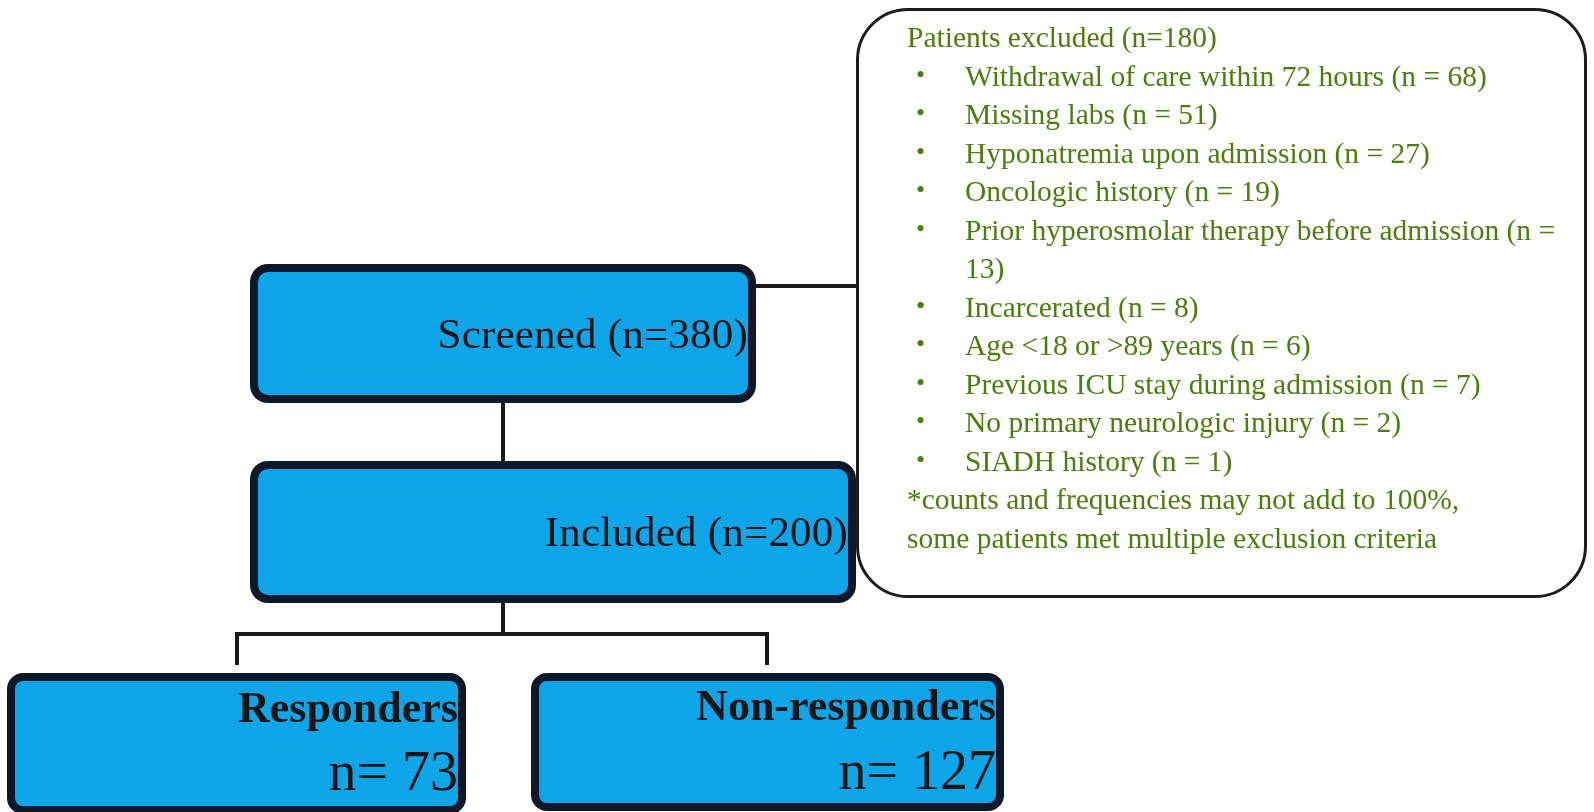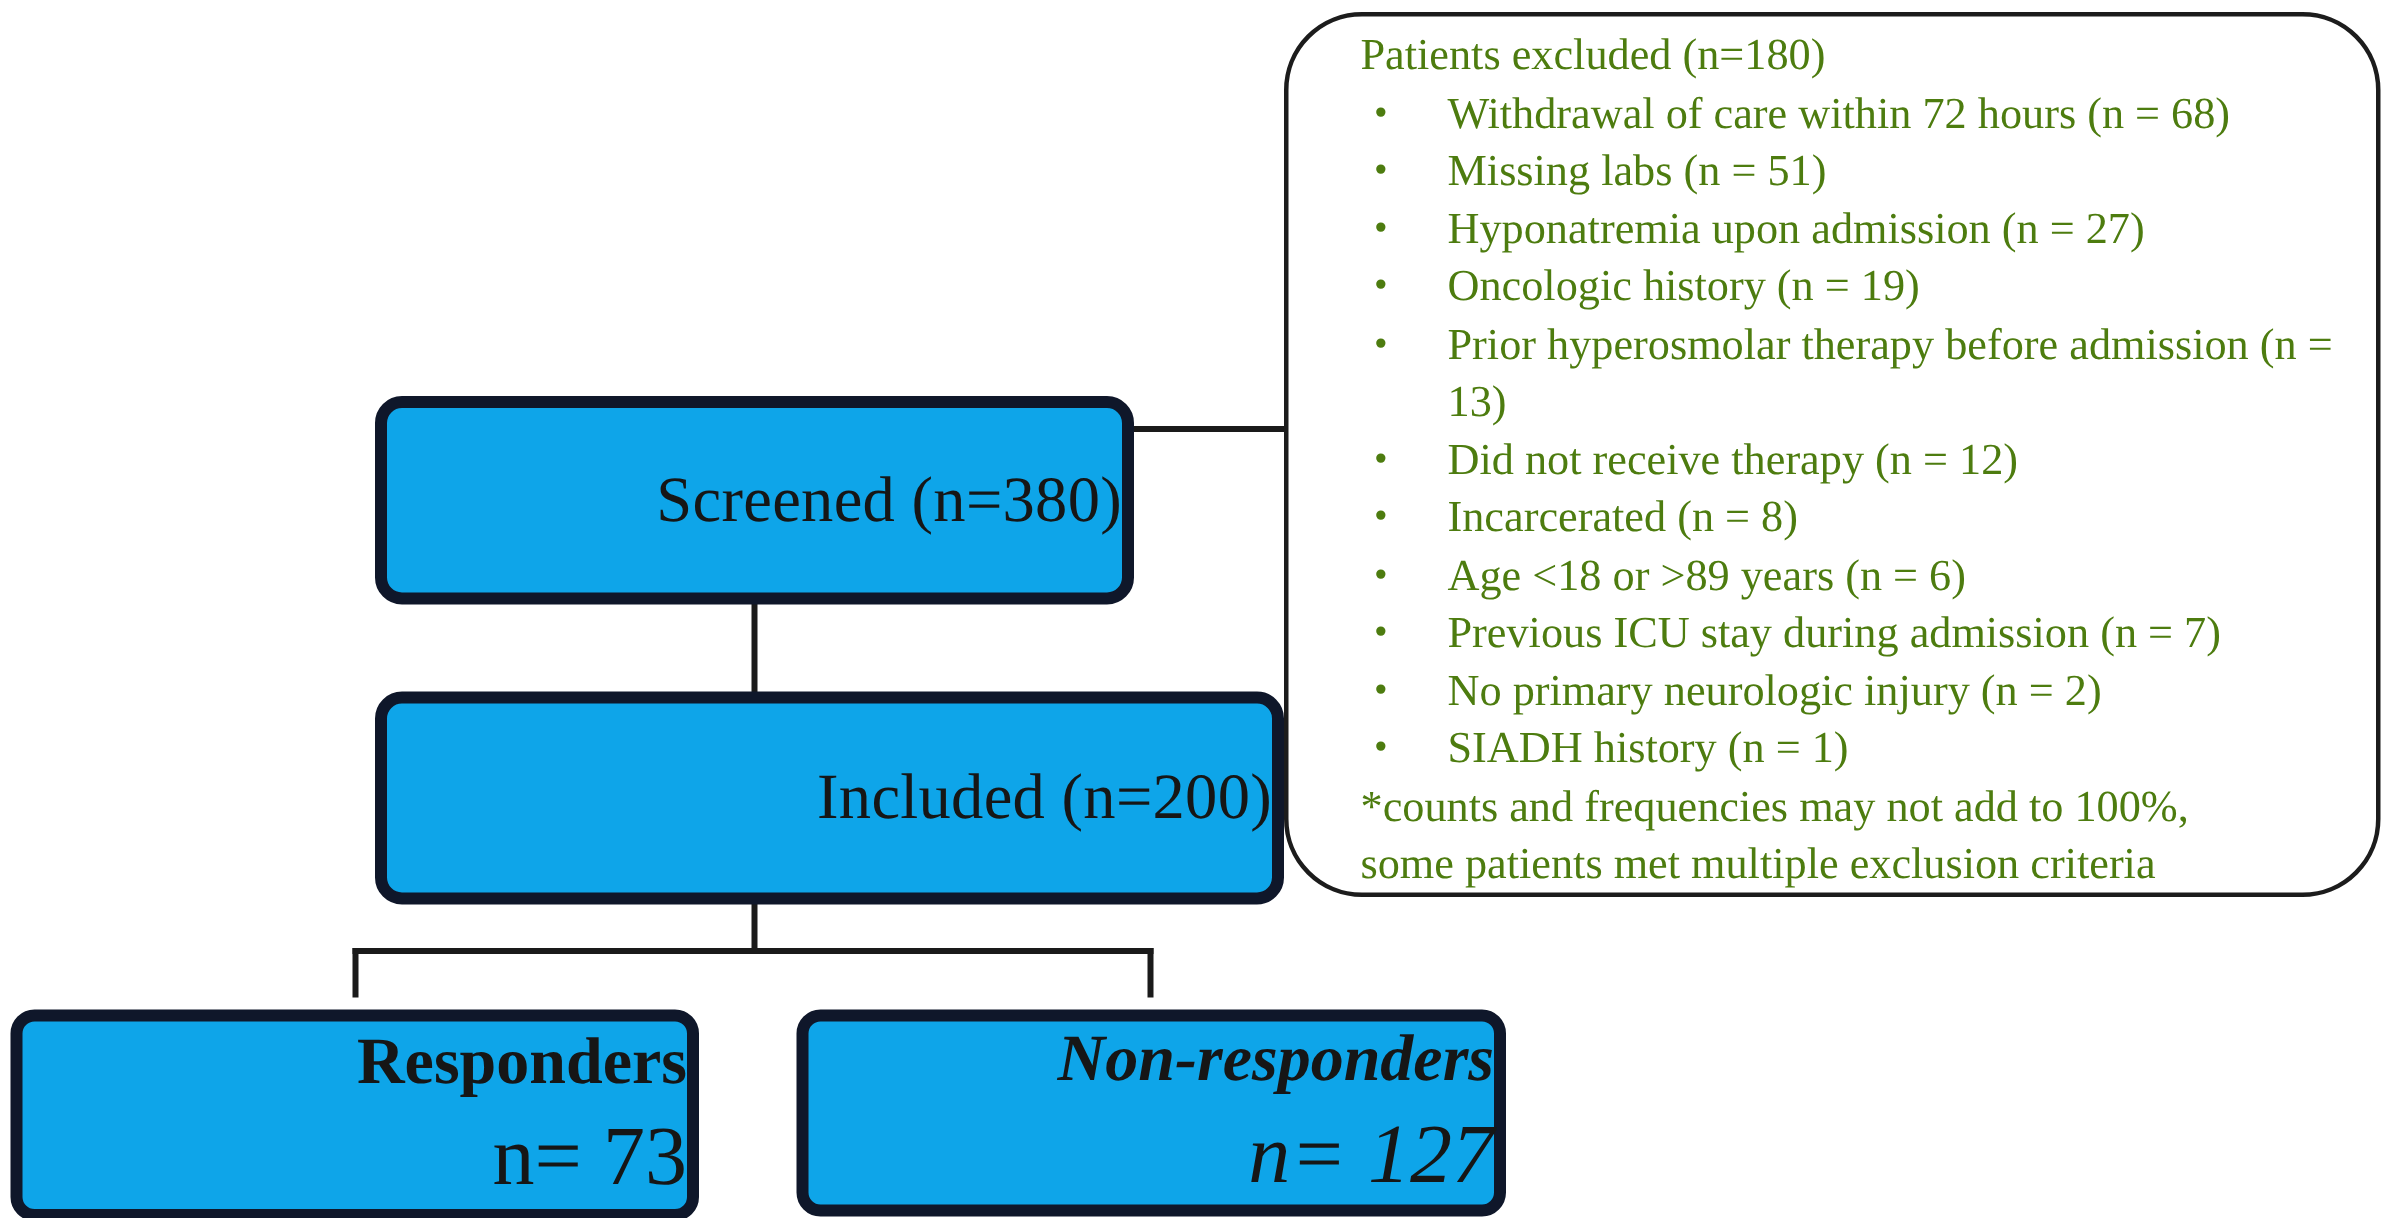--- a/index.html
+++ b/index.html
@@ -26,21 +26,21 @@
     align-items: flex-end;
     justify-content: center;
     text-align: center;
   }
   .node.simple { border-radius: 18px; }
   .node.leaf   { border-radius: 16px; margin-top: 10px; }
 
   .screened  { left: 250px; top: 264px; width: 506px; height: 139px; z-index: 2; }
   .included  { left: 250px; top: 461px; width: 606px; height: 142px; z-index: 2; }
   .respond   { left: 7px;   top: 663px; width: 459px; height: 141px; z-index: 2; }
-  .nonresp   { left: 531px; top: 663px; width: 473px; height: 138px; z-index: 2; font-style: italic; }
+  .nonresp   { left: 531px; top: 663px; width: 473px; height: 138px; z-index: 2; }
 
   .box-label {
     font-size: 43px;
     line-height: 1.1;
     letter-spacing: 0.2px;
   }
   .leaf-title {
     font-size: 44px;
     font-weight: bold;
     line-height: 1.2;
@@ -127,21 +127,21 @@
   </div>
 
   <div class="excluded">
     <div class="excl-header">Patients excluded (n=180)</div>
     <ul class="excl-list">
       <li><span class="bullet">•</span><span>Withdrawal of care within 72 hours (n = 68)</span></li>
       <li><span class="bullet">•</span><span>Missing labs (n = 51)</span></li>
       <li><span class="bullet">•</span><span>Hyponatremia upon admission (n = 27)</span></li>
       <li><span class="bullet">•</span><span>Oncologic history (n = 19)</span></li>
       <li><span class="bullet">•</span><span>Prior hyperosmolar therapy before admission (n = 13)</span></li>
-      <li><span class="bullet">•</span><span>Did not receive therapy (n = 12)</span></li>
+      <li><span class="bullet">•</span></li>
       <li><span class="bullet">•</span><span>Incarcerated (n = 8)</span></li>
       <li><span class="bullet">•</span><span>Age &lt;18 or &gt;89 years (n = 6)</span></li>
       <li><span class="bullet">•</span><span>Previous ICU stay during admission (n = 7)</span></li>
       <li><span class="bullet">•</span><span>No primary neurologic injury (n = 2)</span></li>
       <li><span class="bullet">•</span><span>SIADH history (n = 1)</span></li>
     </ul>
     <div class="excl-footnote">
       <span>*counts and frequencies may not add to 100%,</span>
       <span>some patients met multiple exclusion criteria</span>
     </div>

